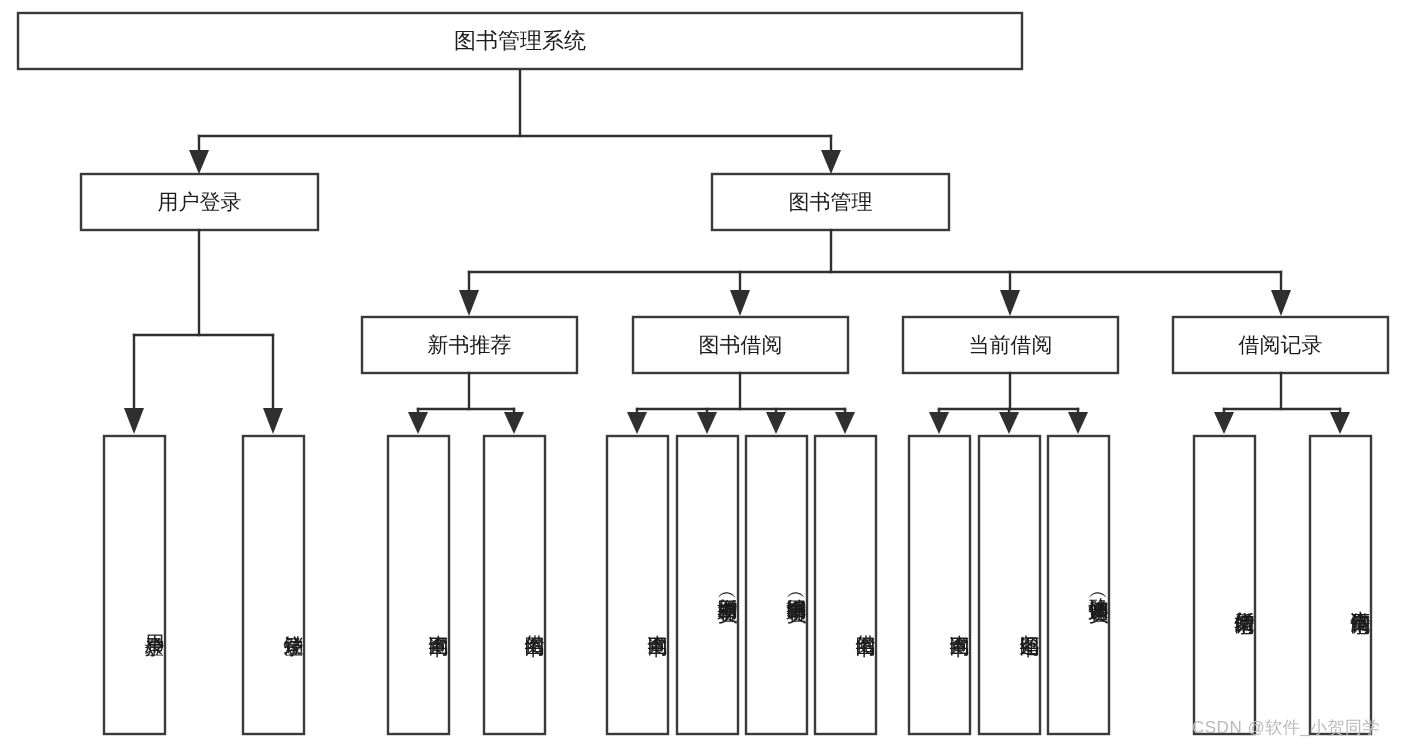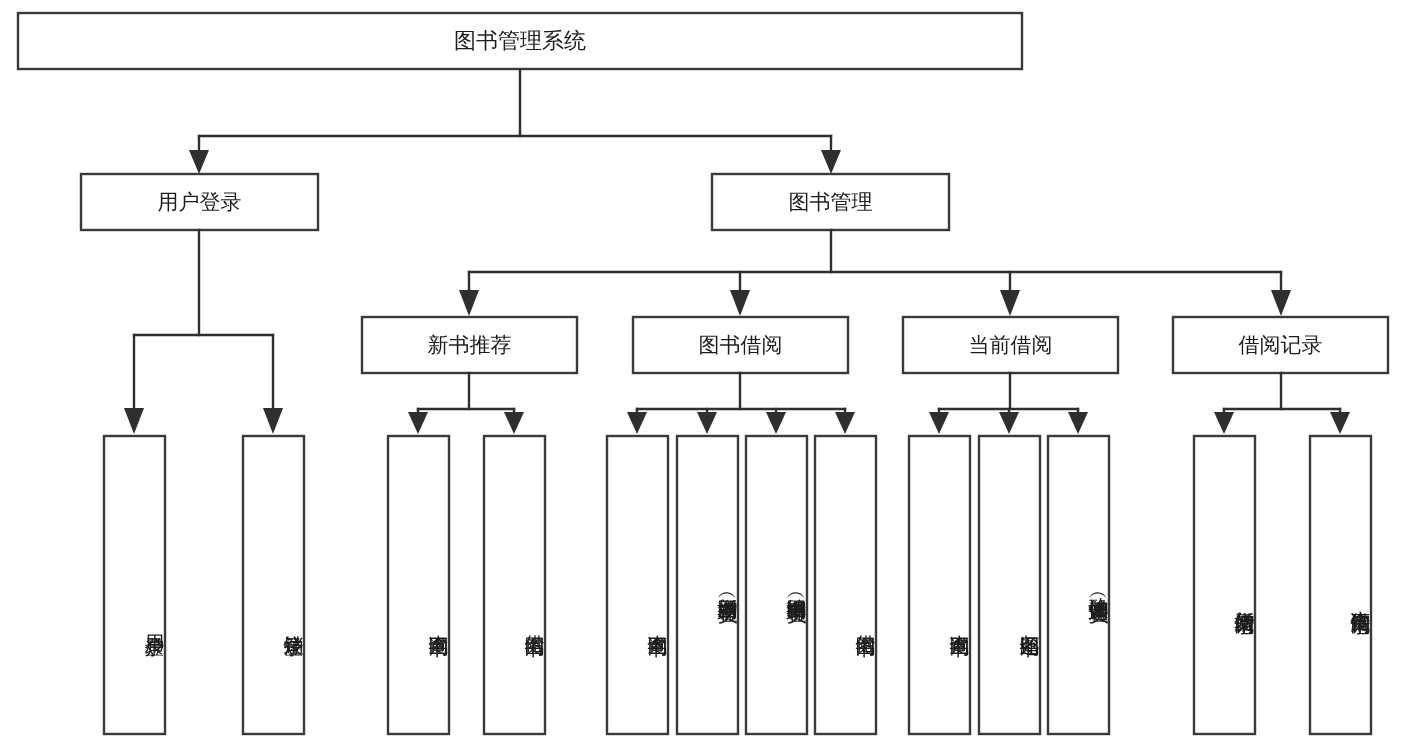--- a/index.html
+++ b/index.html
@@ -225,14 +225,15 @@
   <div class="leaf-label" style="left:607px;  top:516px; width:61px; height:210px;">查询图书</div>
   <div class="leaf-label" style="left:677px;  top:444px; width:61px; height:285px;">新增图书（管理员）</div>
   <div class="leaf-label" style="left:746px;  top:444px; width:61px; height:285px;">编辑图书（管理员）</div>
   <div class="leaf-label" style="left:815px;  top:516px; width:61px; height:210px;">借阅图书</div>
   <div class="leaf-label" style="left:909px;  top:516px; width:61px; height:210px;">查询图书</div>
   <div class="leaf-label" style="left:979px;  top:516px; width:61px; height:210px;">归还图书</div>
   <div class="leaf-label" style="left:1048px; top:444px; width:61px; height:285px;">确认归还（管理员）</div>
   <div class="leaf-label" style="left:1194px; top:468px; width:61px; height:260px;">新增借阅记录</div>
   <div class="leaf-label" style="left:1310px; top:468px; width:61px; height:260px;">查询借阅记录</div>
 
+  <div class="watermark" style="left:1192px; top:716px;">CSDN @软件_小贺同学</div>
 
 </div>
 
 </body></html>

